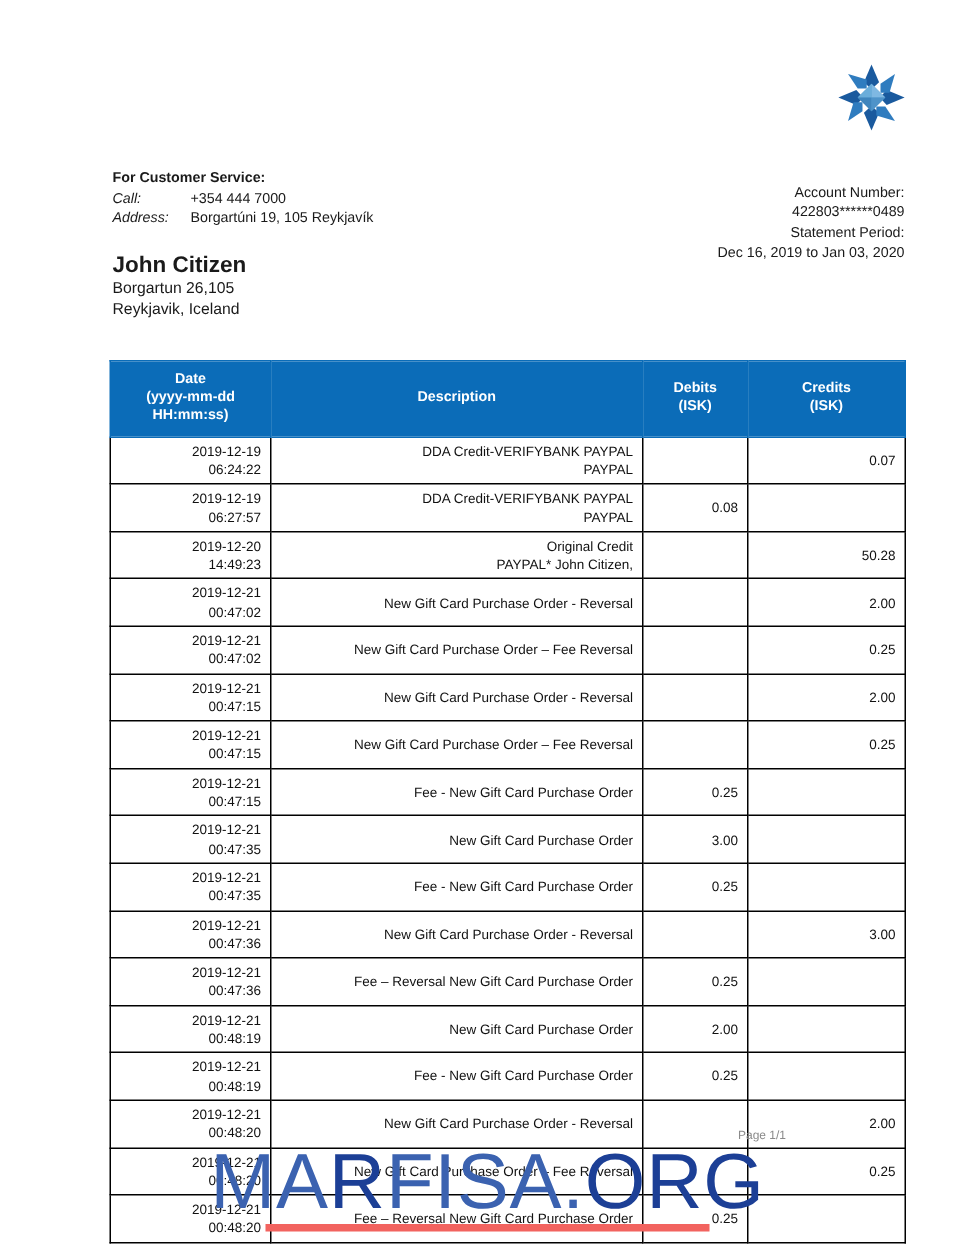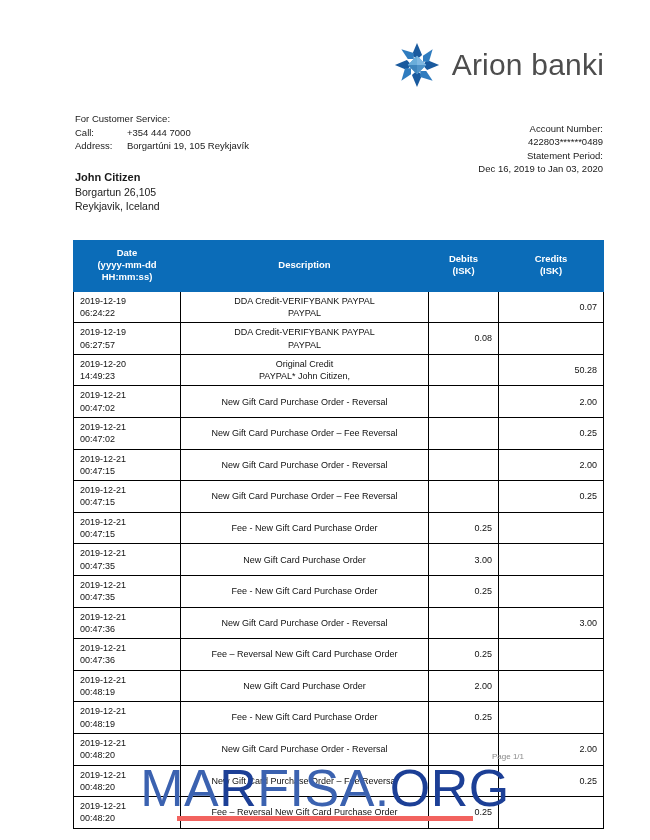--- a/index.html
+++ b/index.html
@@ -41,46 +41,47 @@
 
   
   .contact {
     position: absolute;
     left: 75px;
     top: 112px;
     font-size: 9.5px;
     line-height: 13.2px;
   }
   .contact-title {
-    font-weight: normal;
+    font-weight: bold;
     font-size: 9.5px;
     margin-bottom: 1px;
   }
   .contact-row {
     display: flex;
   }
   .contact-label {
     width: 52px;
     flex: 0 0 52px;
+    font-style: italic;
   }
   .contact-value {
     white-space: nowrap;
   }
 
   
   .customer {
     position: absolute;
     left: 75px;
     top: 170px;
     font-size: 10.5px;
     line-height: 14.5px;
   }
   .customer-name {
     font-weight: bold;
-    font-size: 11px;
+    font-size: 15px;
   }
 
   
   .acct-meta {
     position: absolute;
     right: 47px;
     top: 122px;
     text-align: right;
     font-size: 9.5px;
     line-height: 13.4px;
@@ -118,25 +119,25 @@
     padding: 3px 6px;
     vertical-align: middle;
     color: #111111;
   }
   col.c-date   { width: 107px; }
   col.c-desc   { width: 248px; }
   col.c-debit  { width: 70px;  }
   col.c-credit { width: 105px; }
 
   td.date {
-    text-align: left;
+    text-align: right;
     white-space: nowrap;
   }
   td.desc {
-    text-align: center;
+    text-align: right;
   }
   td.amt {
     text-align: right;
     padding-right: 7px;
     vertical-align: bottom;
   }
   .desc-line2 {
     display: block;
   }
 
@@ -191,21 +192,20 @@
       <polygon points="84,84 57,76 57,63 70,63" fill="#2f7cbf"></polygon>
       <polygon points="16,84 24,57 37,57 37,70" fill="#2f7cbf"></polygon>
       <polygon points="16,16 43,24 43,37 30,37" fill="#2f7cbf"></polygon>
       <polygon points="50,30 70,50 50,70 30,50" fill="#5ea3d4"></polygon>
       <polygon points="50,30 70,50 50,50" fill="#7fb8e2"></polygon>
       <polygon points="50,50 70,50 50,70" fill="#4e93c9"></polygon>
       <polygon points="30,50 50,30 50,50" fill="#6aadda"></polygon>
       <polygon points="30,50 50,50 50,70" fill="#3f85bd"></polygon>
     </g>
   </svg>
-  <div class="brand-name">Arion banki</div>
 </div>
 
 <div class="contact">
   <div class="contact-title">For Customer Service:</div>
   <div class="contact-row">
     <span class="contact-label">Call:</span>
     <span class="contact-value">+354 444 7000</span>
   </div>
   <div class="contact-row">
     <span class="contact-label">Address:</span>

